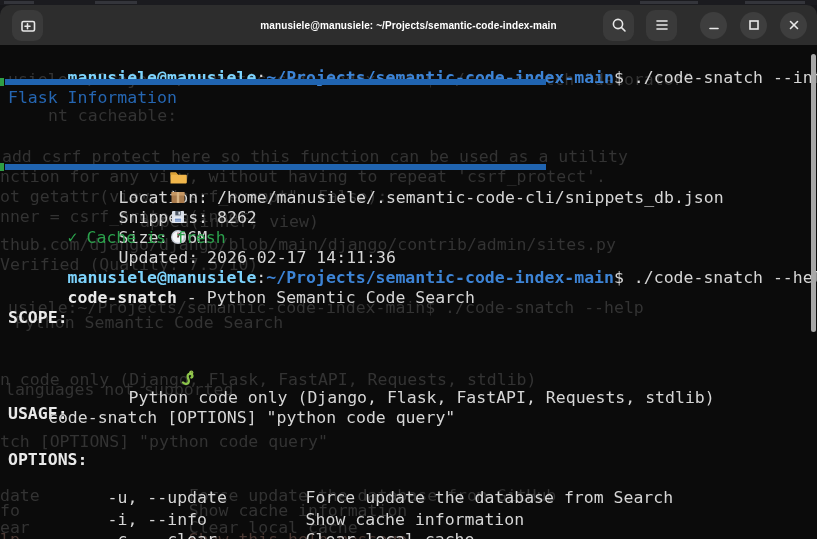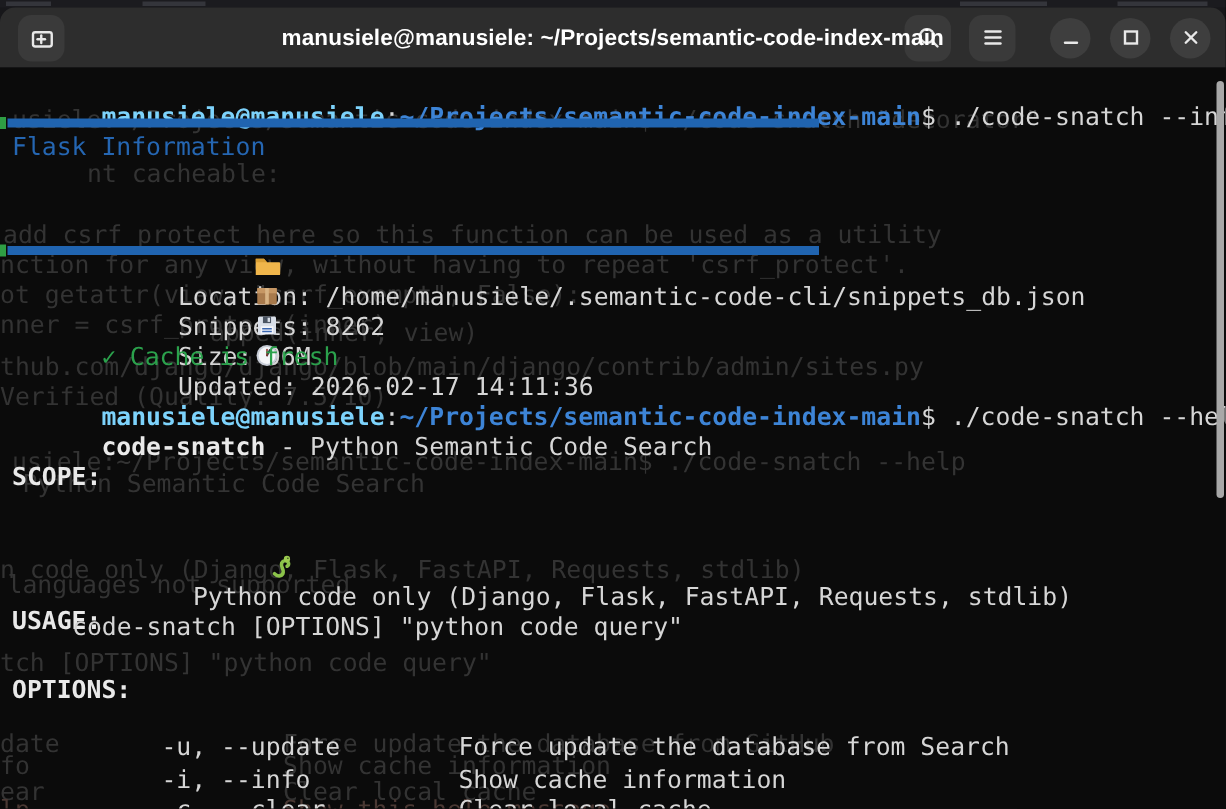--- a/index.html
+++ b/index.html
@@ -13,21 +13,21 @@
 
   
   .titlebar {
     position:absolute; top:0; left:0; width:817px; height:40px;
     background:#2d2d2d; border-radius:10px 10px 0 0;
     display:flex; align-items:center;
   }
   .tb-title {
     position:absolute; left:0; right:0; text-align:center;
     color:#ffffff; font-family:"Liberation Sans", sans-serif;
-    font-size:15px; font-weight:700; letter-spacing:0.1px;
+    font-size:10px; font-weight:700; letter-spacing:0.1px;
     pointer-events:none;
   }
   .sq-btn {
     width:31px; height:31px; border-radius:9px; background:#3a3a3a;
     display:flex; align-items:center; justify-content:center; flex:0 0 auto;
   }
   .circ-btn {
     width:27px; height:27px; border-radius:50%; background:#3e3e3e;
     display:flex; align-items:center; justify-content:center; flex:0 0 auto;
   }
@@ -128,21 +128,21 @@
           <line x1="5.5" y1="5.5" x2="12.5" y2="12.5"></line>
           <line x1="12.5" y1="5.5" x2="5.5" y2="12.5"></line>
         </svg>
       </div>
     </div>
   </div>
 
   <div class="term">
 
     <div class="ghost" style="top:25px;left:8px;">usiele:~/Projects/semantic-code-index-main$ ./code-snatch "decorator"</div>
-    <div class="ghost" style="top:61px;left:12px;padding-left:46px;">nt cacheable:</div>
+    <div class="ghost" style="top:61px;left:2px;padding-left:46px;">nt cacheable:</div>
     <div class="ghost" style="top:102px;left:2px;">add csrf_protect here so this function can be used as a utility</div>
     <div class="ghost" style="top:122px;left:0px;">nction for any view, without having to repeat 'csrf_protect'.</div>
     <div class="ghost" style="top:142px;left:0px;">ot getattr(view, "csrf_exempt", False):</div>
     <div class="ghost" style="top:162px;left:0px;">nner = csrf_protect(inner)</div>
     <div class="ghost" style="top:167px;left:140px;">apped(inner, view)</div>
     <div class="ghost" style="top:190px;left:0px;">thub.com/django/django/blob/main/django/contrib/admin/sites.py</div>
     <div class="ghost" style="top:210px;left:0px;">Verified (Quality: 7.5/10)</div>
     <div class="ghost" style="top:253px;left:8px;">usiele:~/Projects/semantic-code-index-main$ ./code-snatch --help</div>
     <div class="ghost" style="top:268px;left:15px;">Python Semantic Code Search</div>
     <div class="ghost" style="top:325px;left:0px;">n code only (Django, Flask, FastAPI, Requests, stdlib)</div>

